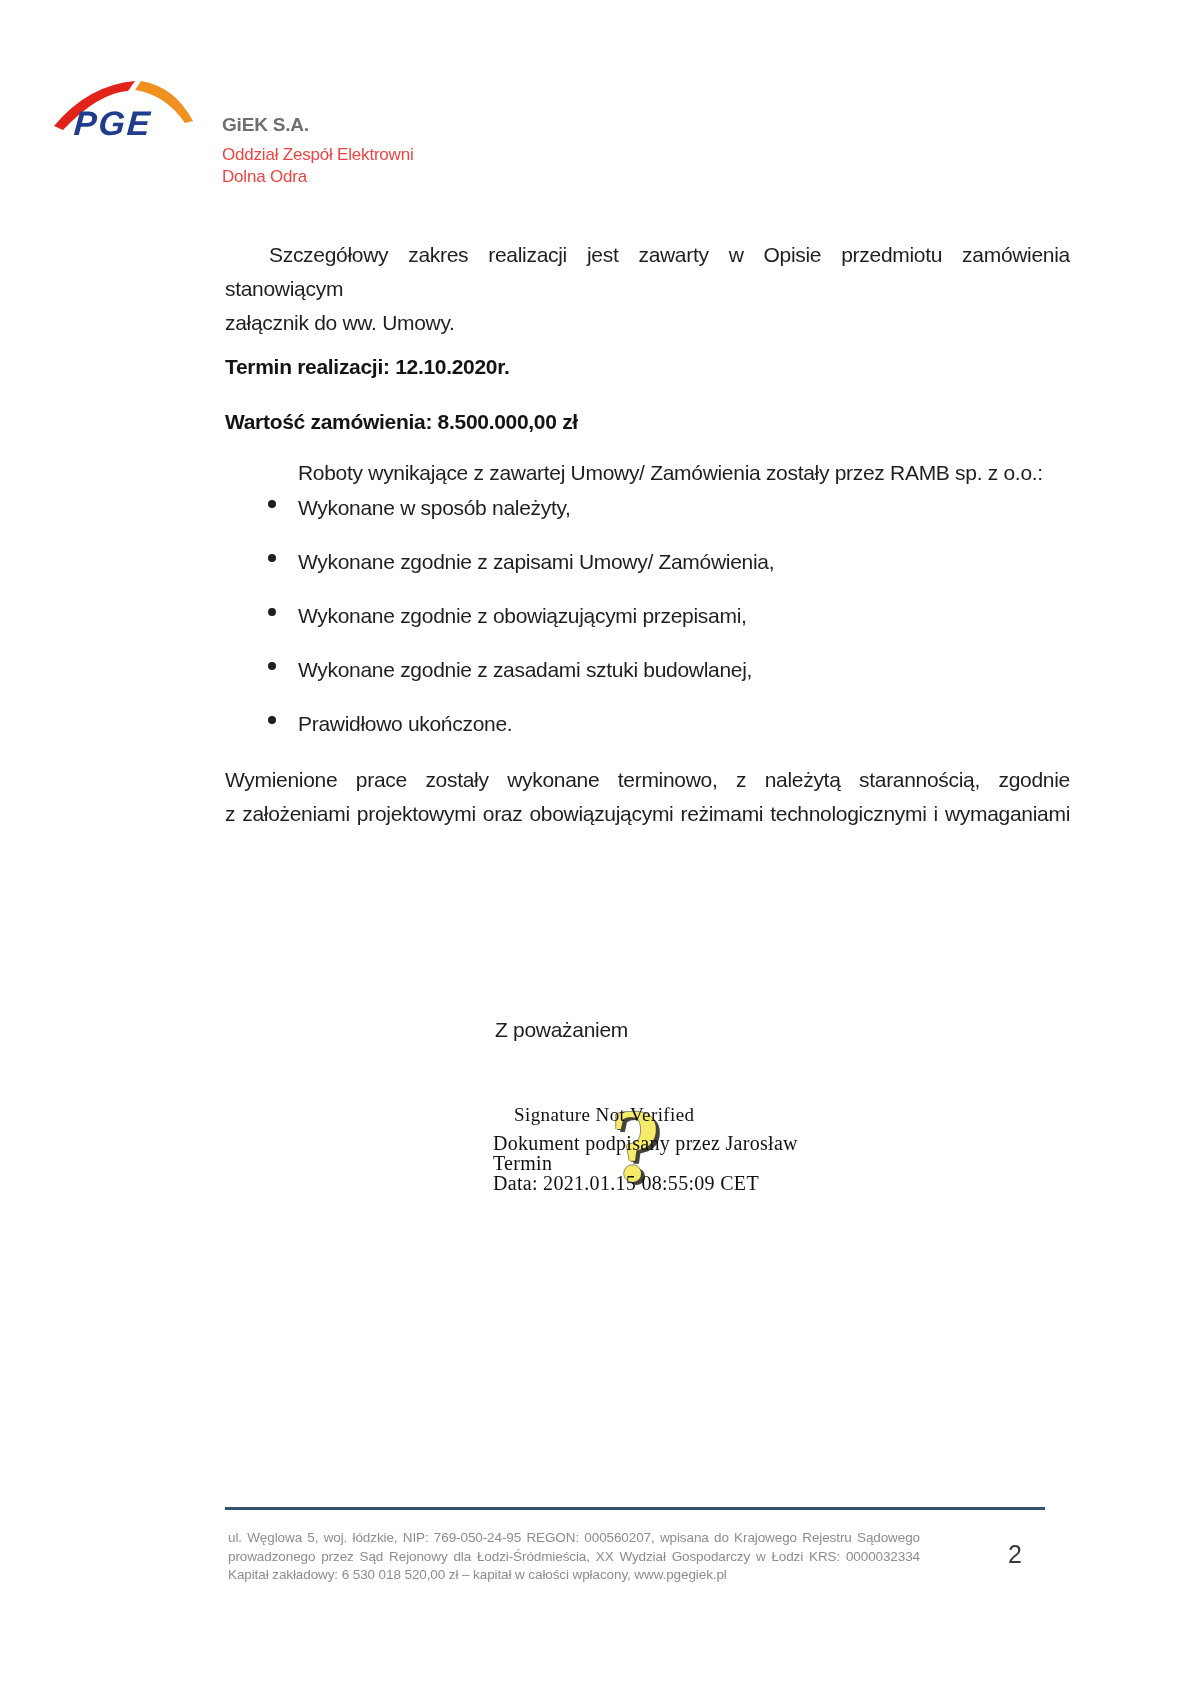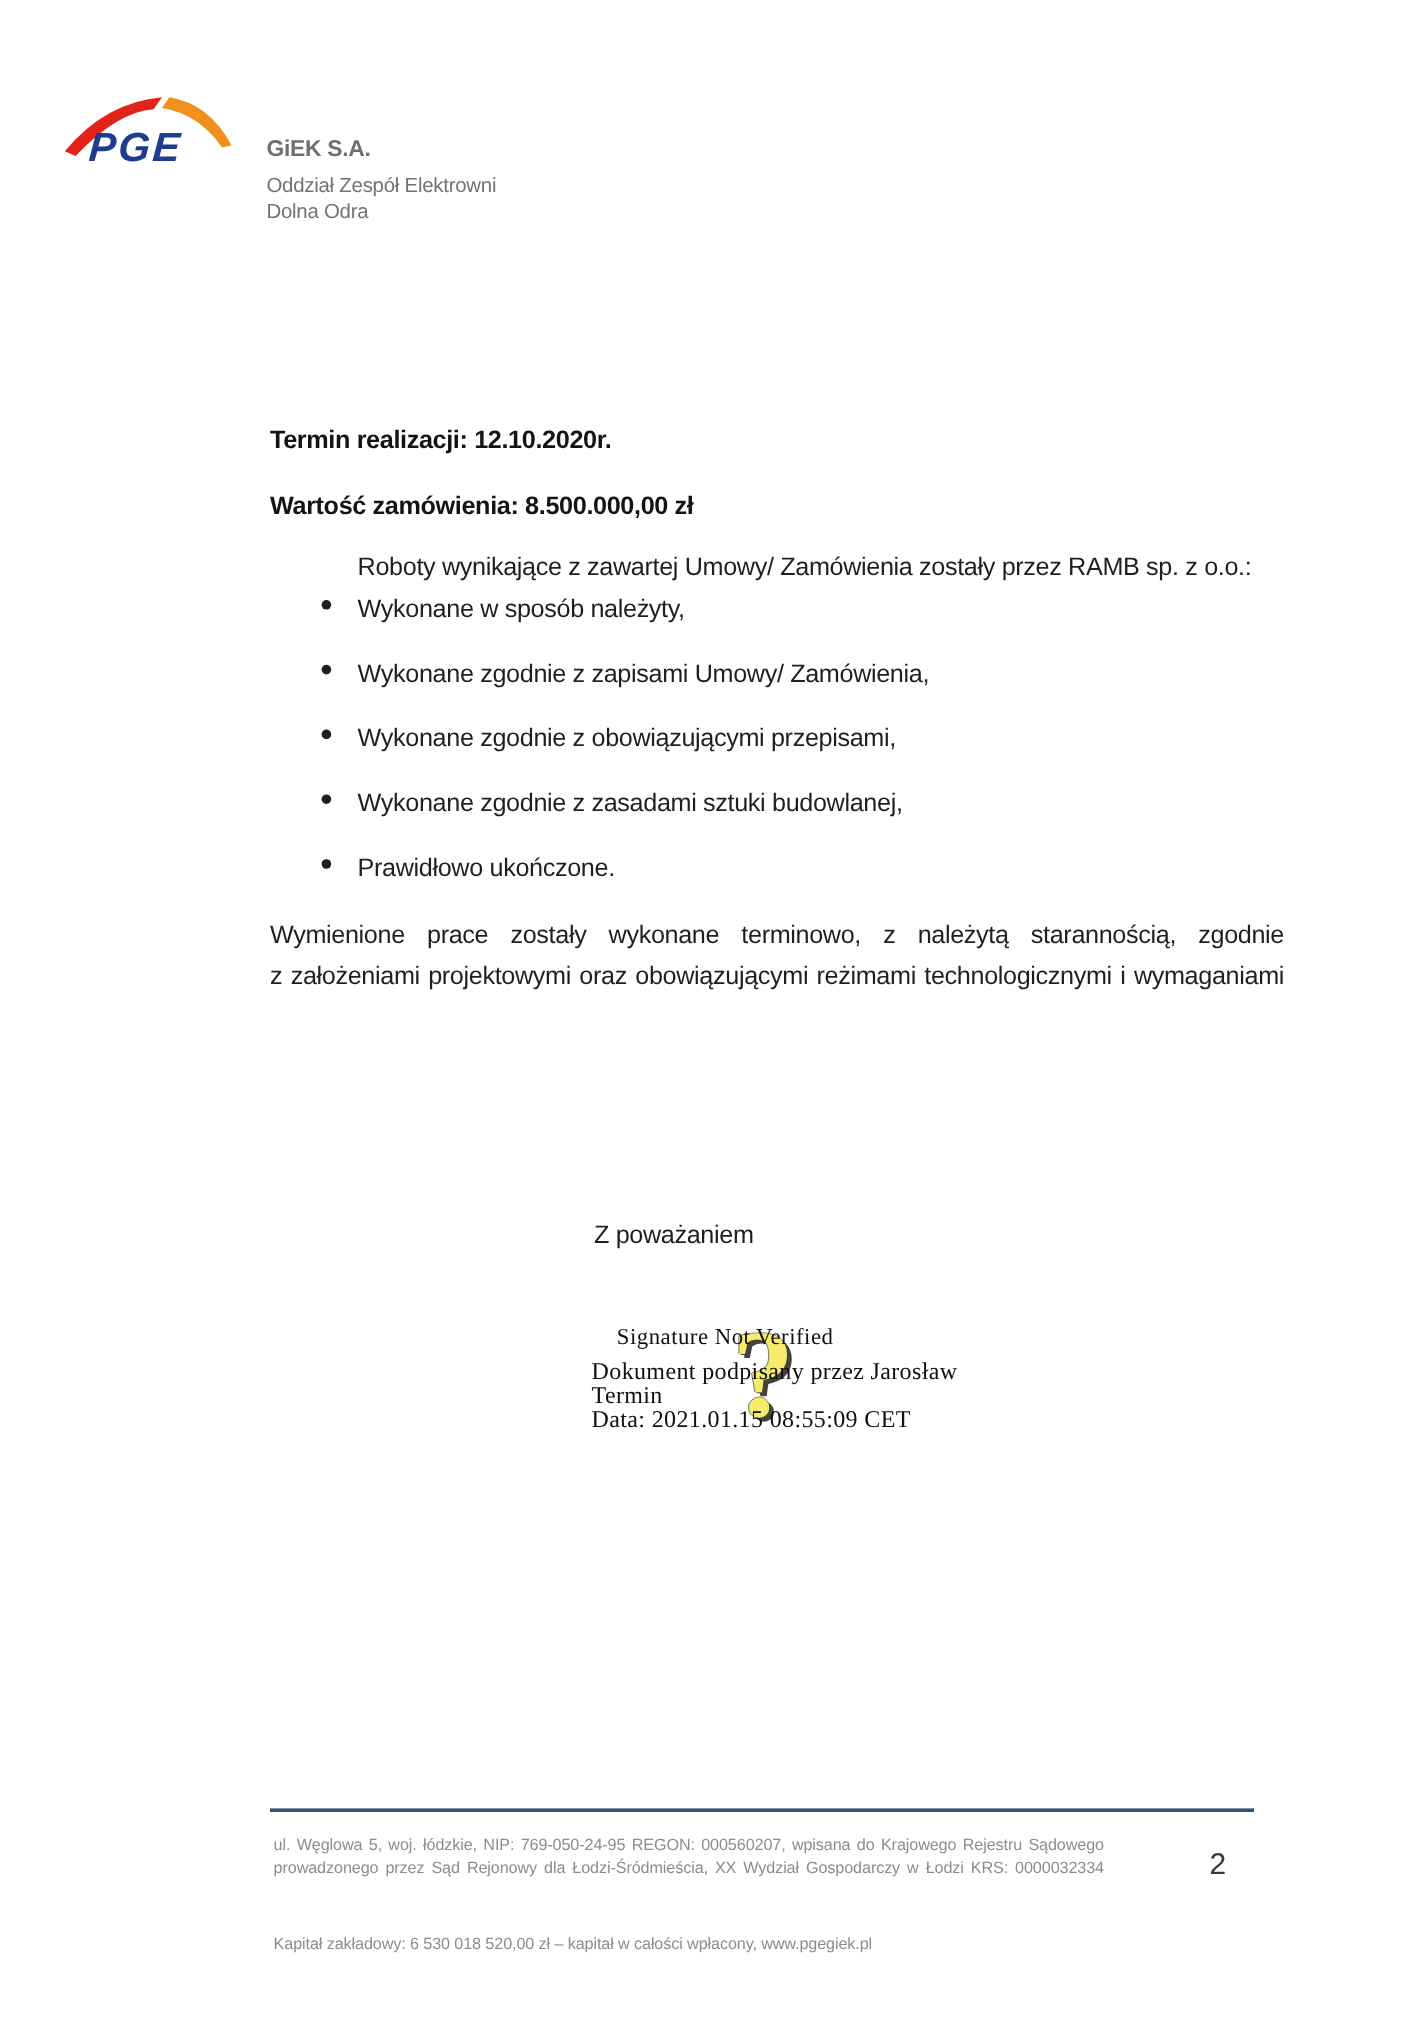--- a/index.html
+++ b/index.html
@@ -18,21 +18,21 @@
     font-size:34px;font-weight:800;font-style:italic;
     letter-spacing:2px;color:#1f3d8c;
     transform:skewX(-4deg);
   }
   .org-name{
     position:absolute;left:222px;top:114px;
     font-size:19px;font-weight:700;color:#6e6f71;letter-spacing:-0.2px;
   }
   .org-division{
     position:absolute;left:222px;top:144px;
-    font-size:17px;line-height:22px;color:#737373;letter-spacing:-0.2px;
+    font-size:17px;line-height:22px;color:#ef4444;letter-spacing:-0.2px;
   }
   
   .bodyline{font-size:21px;line-height:34px;letter-spacing:-0.3px;color:#1f1f1f;}
   .jline{text-align:justify;text-align-last:justify;}
   .para1{position:absolute;left:225px;top:238px;width:845px;}
   .para1 .indent{text-indent:44px;}
   .bold-line{font-weight:700;color:#141414;}
   .deadline{position:absolute;left:225px;top:350px;}
   .order-value{position:absolute;left:225px;top:405px;}
   .works-intro{position:absolute;left:298px;top:456px;}
@@ -57,21 +57,21 @@
   .sig-status{position:absolute;left:514px;top:1104px;font-size:19px;letter-spacing:0.4px;}
   .sig-signer{position:absolute;left:493px;top:1133px;font-size:20px;line-height:20px;letter-spacing:0.3px;}
   .sig-date{position:absolute;left:493px;top:1172px;font-size:20px;letter-spacing:0.3px;}
   
   .footer-rule{position:absolute;left:225px;top:1507px;width:820px;height:3px;background:#33526b;}
   .footer-text{
     position:absolute;left:228px;top:1529px;width:692px;
     font-size:13.5px;line-height:18.5px;color:#8c8d90;letter-spacing:-0.1px;
   }
   .footer-text .fline{text-align:justify;text-align-last:justify;}
-  .footer-text .fline.last{text-align:left;text-align-last:left;margin-top:45px;}
+  .footer-text .fline.last{text-align:left;text-align-last:left;}
   .footer-bold{font-weight:700;color:#7c7d80;}
   .page-number{position:absolute;left:1008px;top:1540px;font-size:25px;color:#3a3a3a;}
 </style>
 </head>
 <body>
 
 <div class="page">
 
   <div>
     <svg class="logo-arc" viewBox="0 0 150 64" xmlns="http://www.w3.org/2000/svg" aria-hidden="true">
@@ -79,20 +79,24 @@
       <path d="M91,7 Q124,12 143,47 L135,49 Q116,21 85,16 Z" fill="#f0901e"></path>
     </svg>
     <div class="brand-text">PGE</div>
   </div>
   <div class="org-name">GiEK S.A.</div>
   <div class="org-division">
     <div>Oddział Zespół Elektrowni</div>
     <div>Dolna Odra</div>
   </div>
 
+  <div class="para1">
+    <div class="bodyline jline indent">Szczegółowy zakres realizacji jest zawarty w Opisie przedmiotu zamówienia stanowiącym</div>
+    <div class="bodyline">załącznik do ww. Umowy.</div>
+  </div>
 
   <div class="bodyline bold-line deadline">Termin realizacji: 12.10.2020r.</div>
   <div class="bodyline bold-line order-value">Wartość zamówienia: 8.500.000,00 zł</div>
 
   <div class="bodyline works-intro">Roboty wynikające z zawartej Umowy/ Zamówienia zostały przez RAMB sp. z o.o.:</div>
 
   <ul class="bullet-list">
     <li><span class="bodyline">Wykonane w sposób należyty,</span></li>
     <li><span class="bodyline">Wykonane zgodnie z zapisami Umowy/ Zamówienia,</span></li>
     <li><span class="bodyline">Wykonane zgodnie z obowiązującymi przepisami,</span></li>

